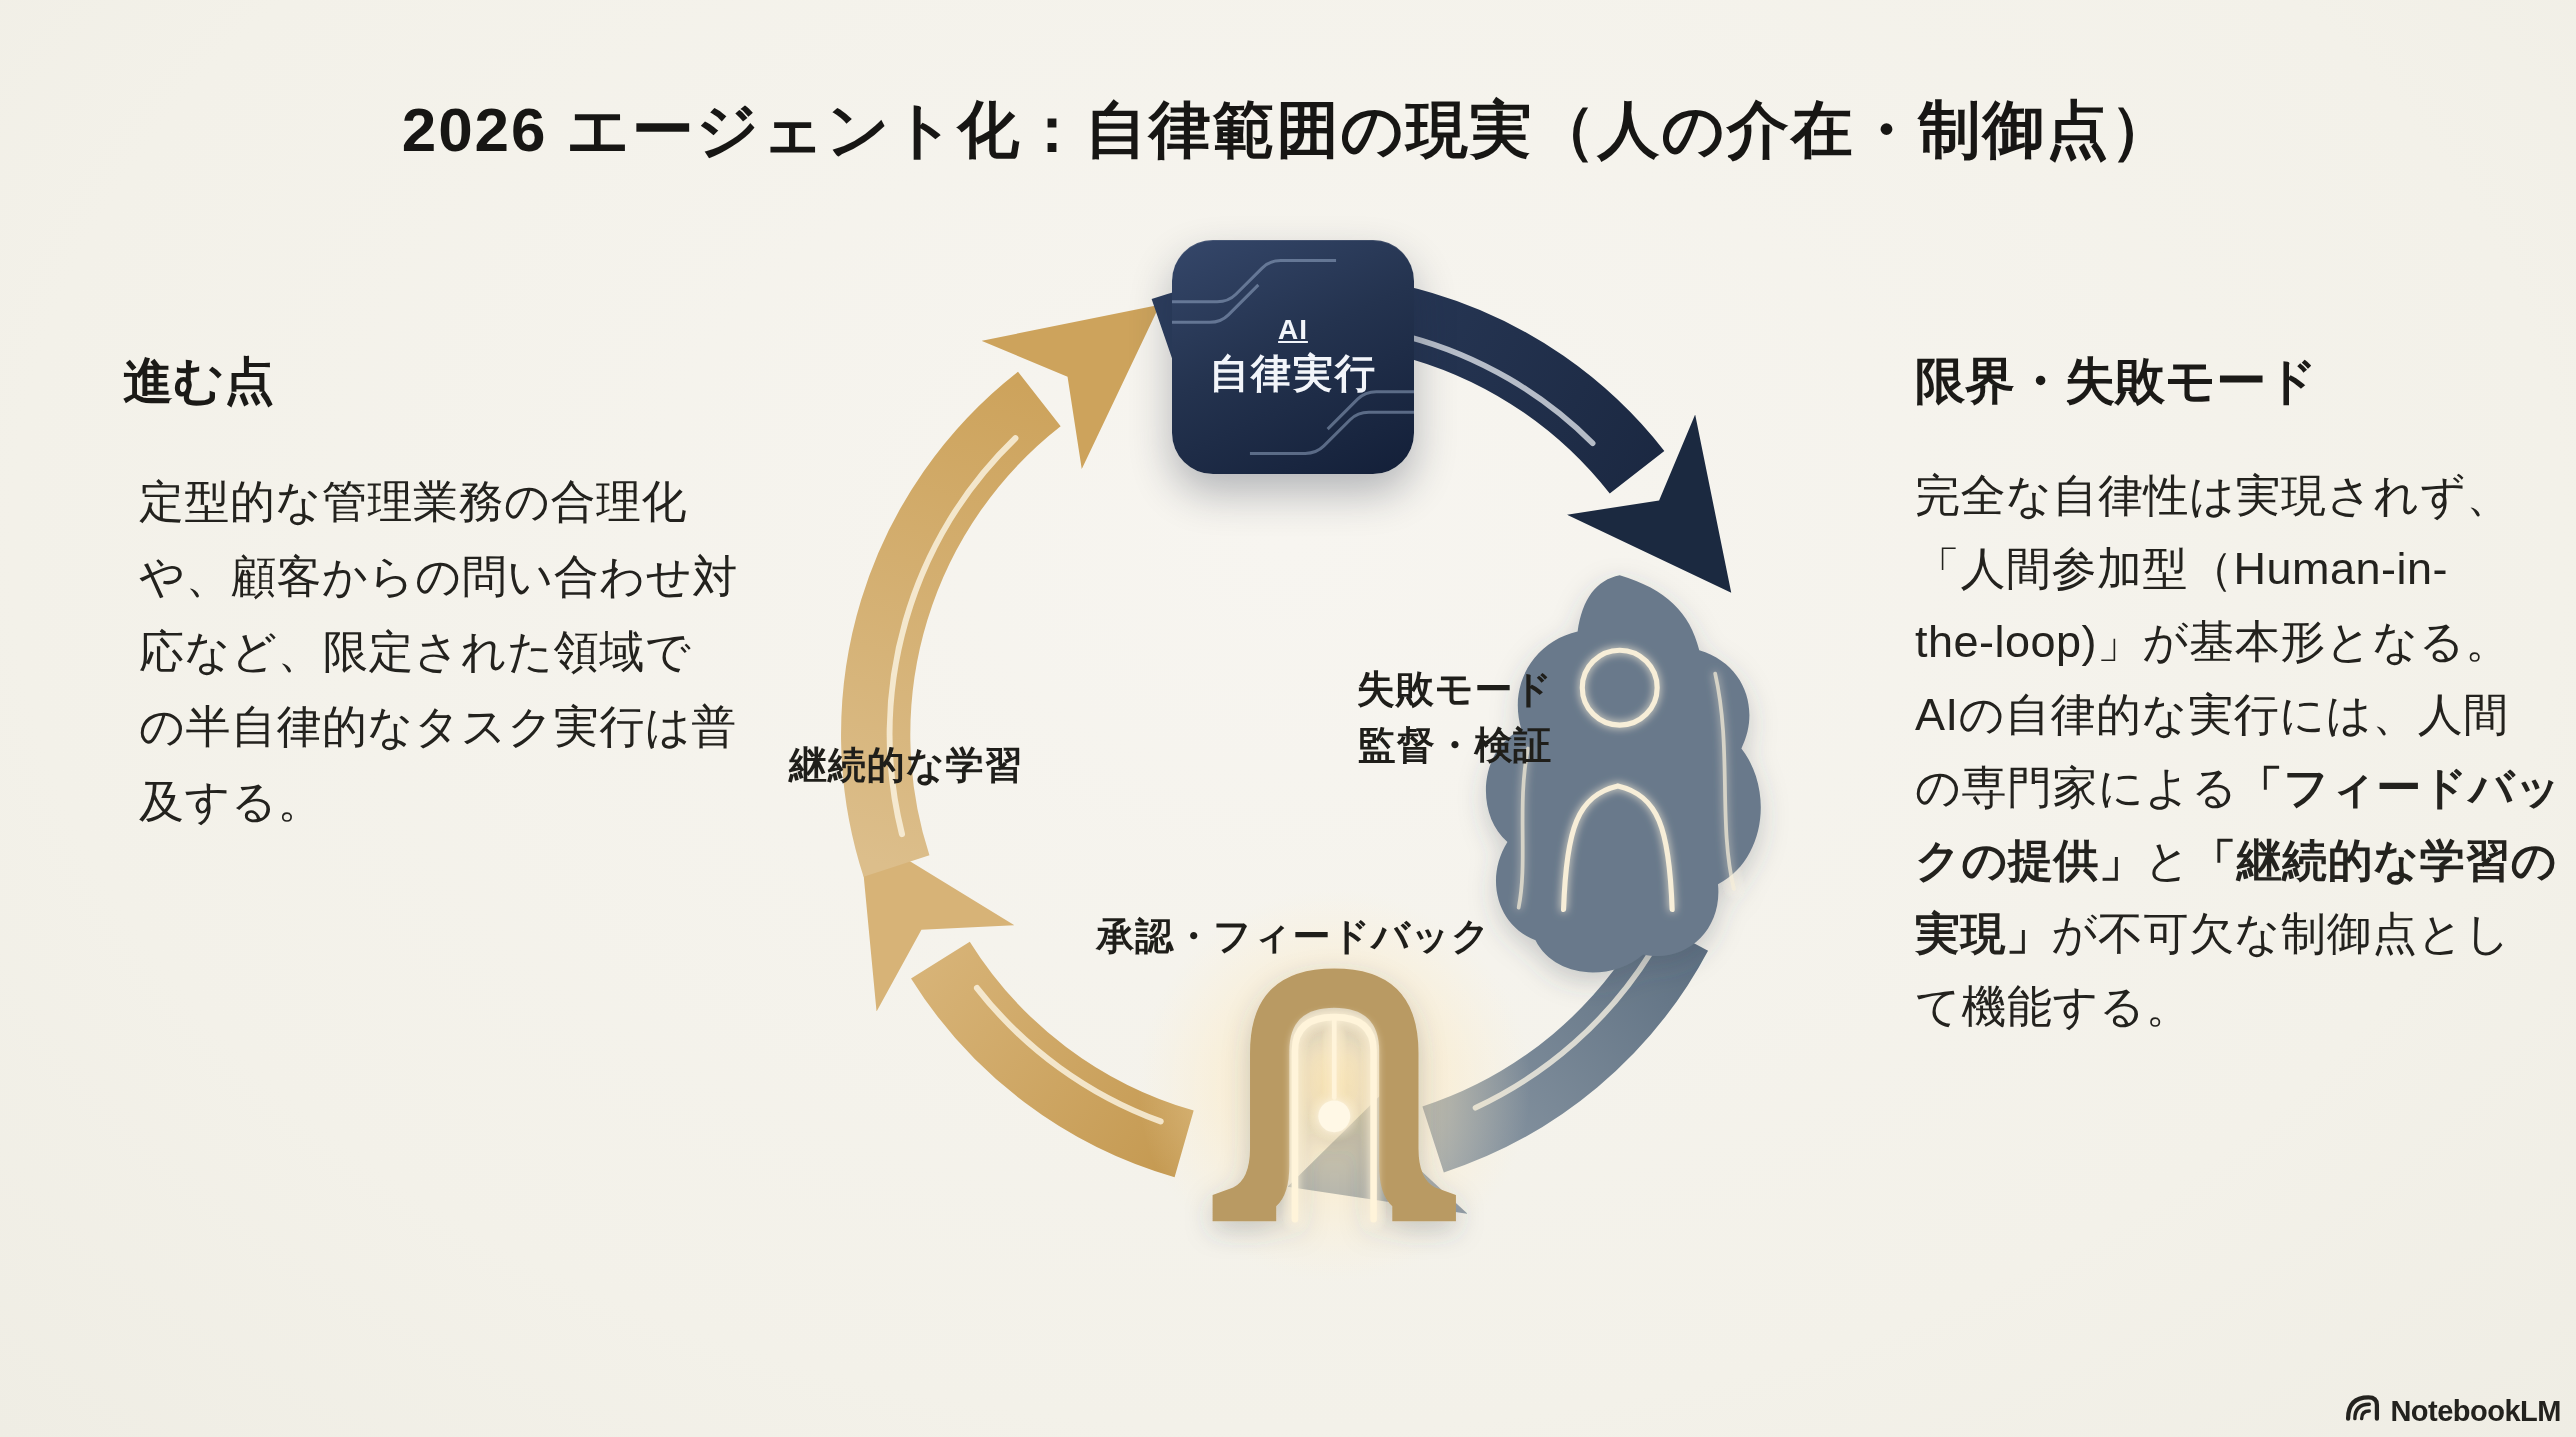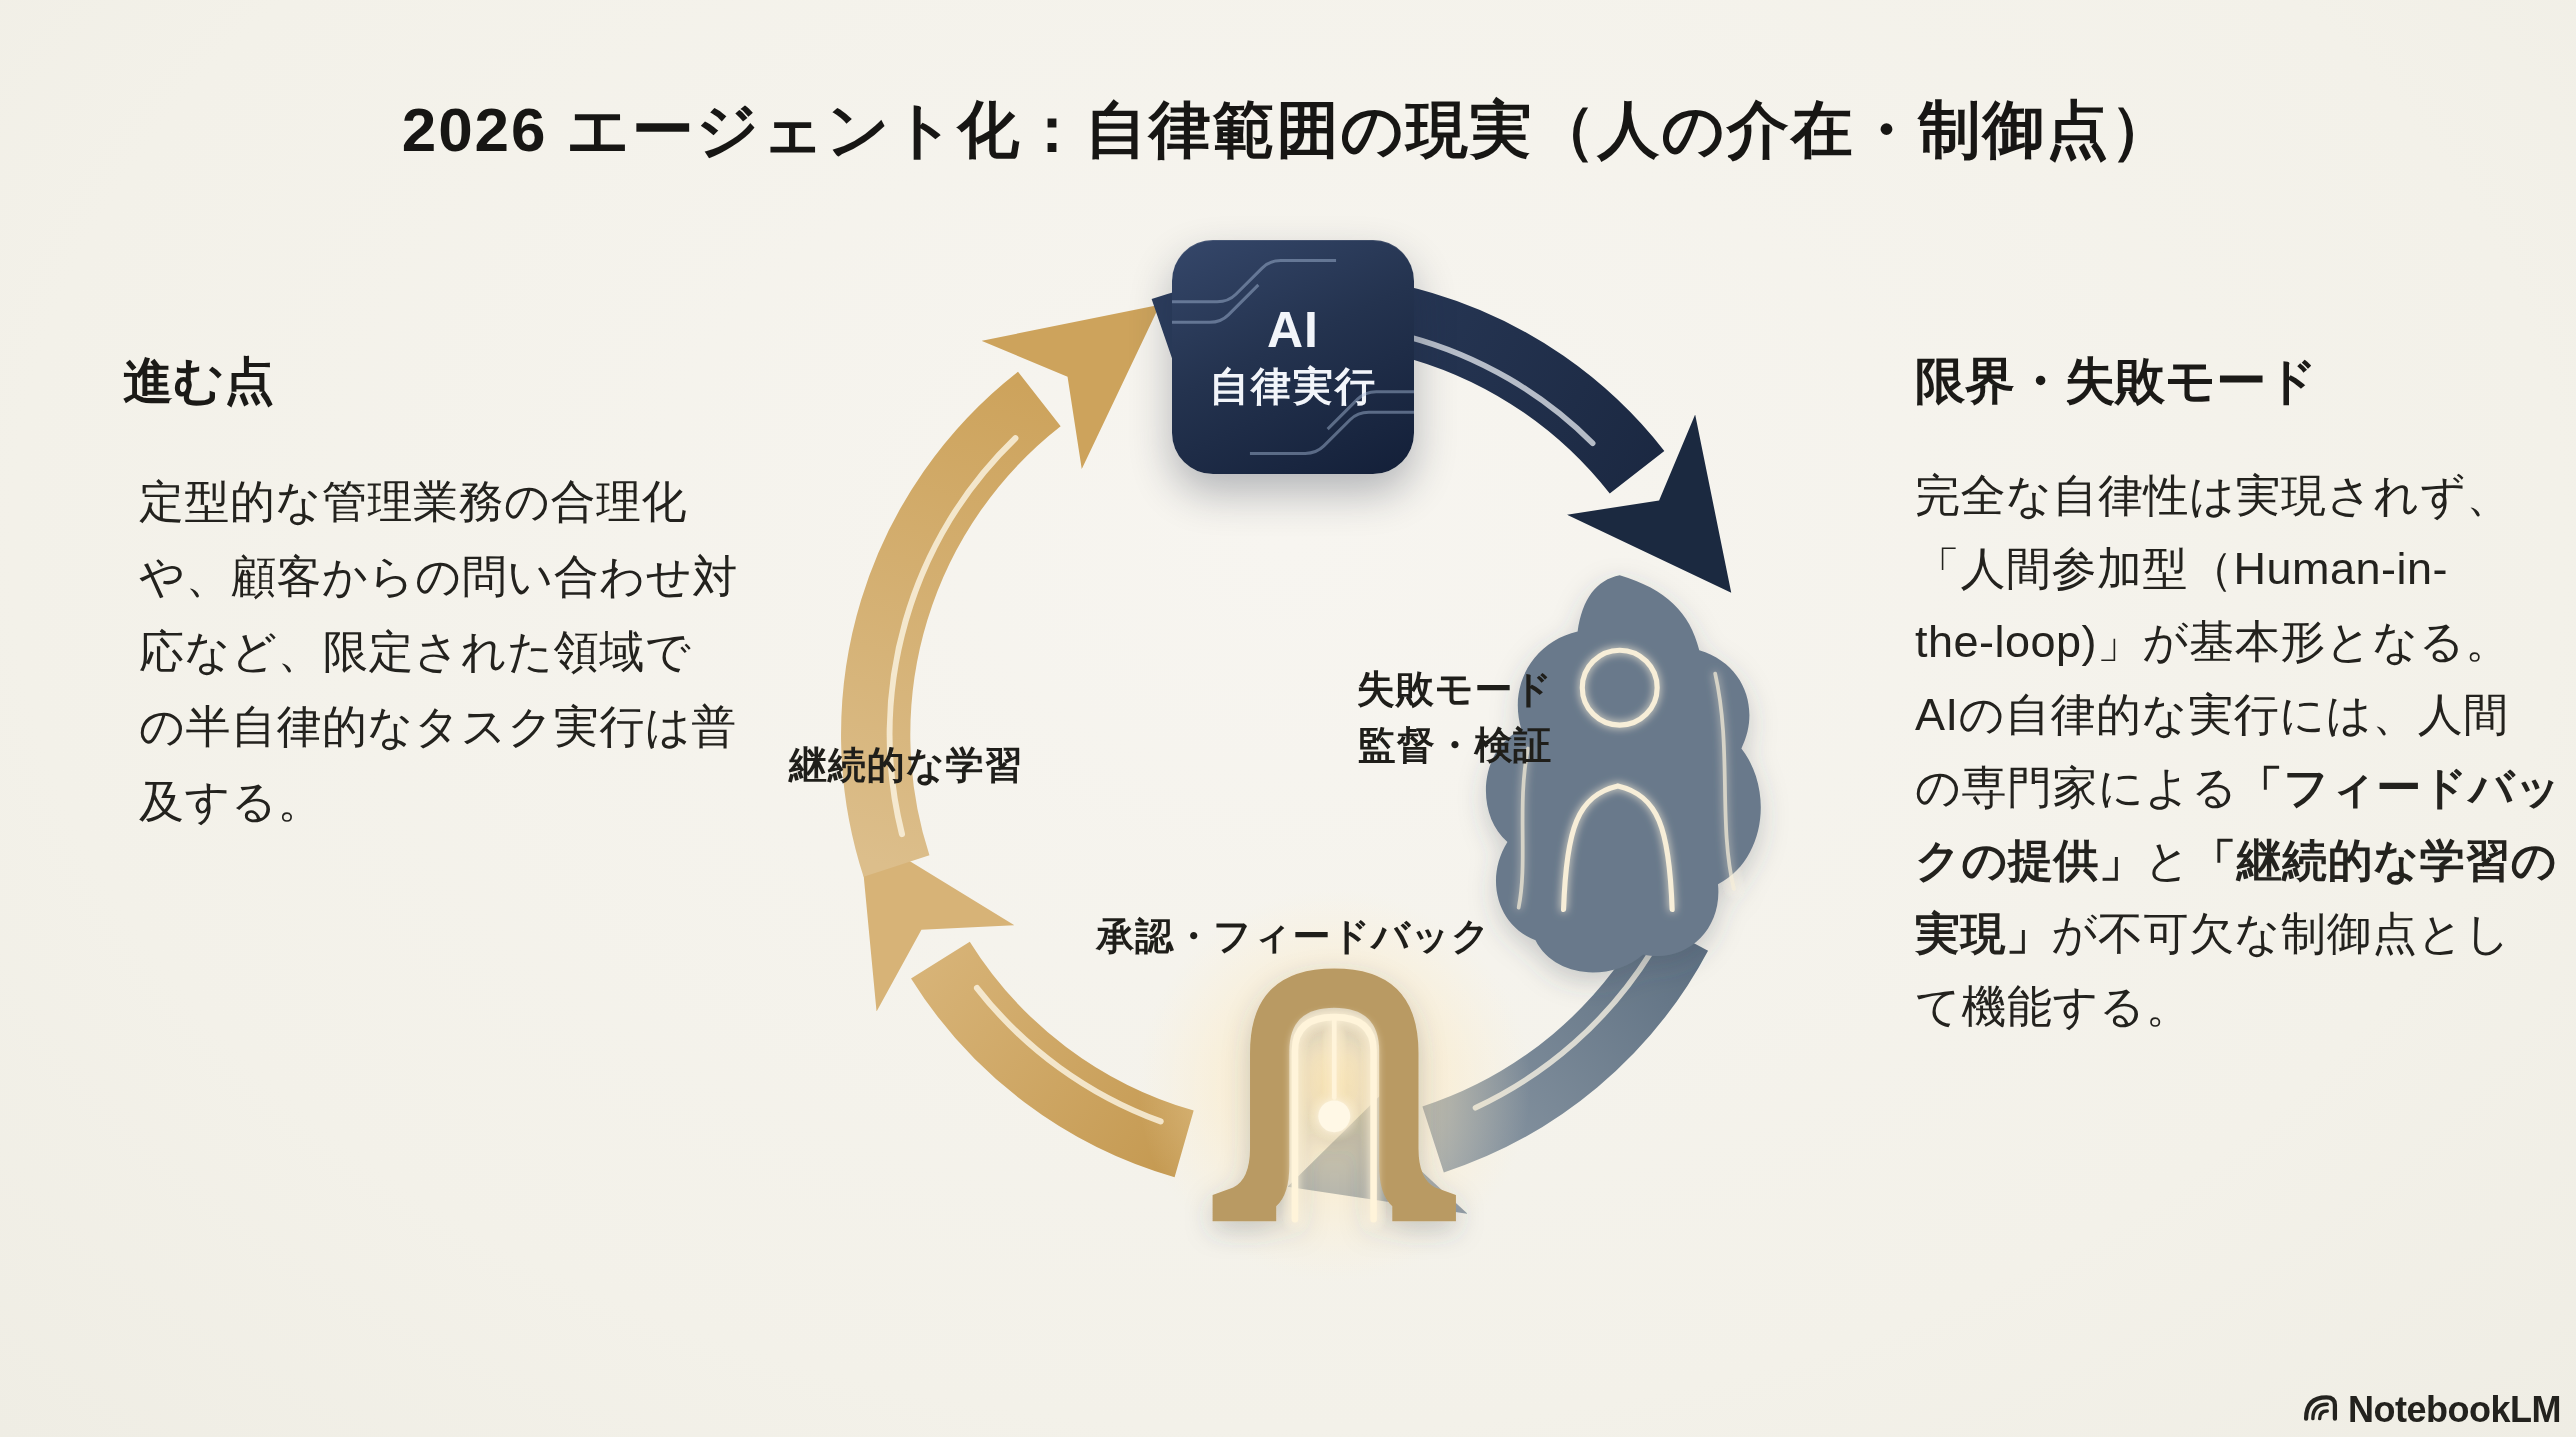--- a/index.html
+++ b/index.html
@@ -25,36 +25,36 @@
   .right-body{left:1915px;top:459px;width:665px;line-height:73px;}
   .right-body b{font-weight:700;}
   .diagram-svg{left:768px;top:215px;width:1067px;height:1067px;}
   .ai-box{
     left:1172px;top:240px;width:242px;height:234px;border-radius:41px;
     background:linear-gradient(155deg,#35476a 0%,#24334f 45%,#131f38 100%);
     box-shadow:0 19px 42px rgba(25,35,58,0.30), inset 0 0.9px 0 rgba(255,255,255,0.10);
     display:flex;flex-direction:column;align-items:center;justify-content:center;
     color:#f2f5fa;text-align:center;
   }
-  .ai-box .l1{font-size:50px;font-weight:700;letter-spacing:0.9px;}
+  .ai-box .l1{font-size:28px;font-weight:700;letter-spacing:0.9px;text-decoration:underline;}
   .ai-box .l2{font-size:40px;font-weight:700;margin-top:0;letter-spacing:1.9px;}
   .circuit{position:absolute;left:0;top:0;width:100%;height:100%;border-radius:41px;overflow:hidden;}
   .diagram-label{
     font-weight:700;color:#1f1e1a;white-space:pre-line;text-align:center;
     font-size:38px;line-height:56px;letter-spacing:0.9px;
   }
   .label-supervision{left:1296px;top:661px;width:318px;}
   .label-approval{left:1050px;top:908px;width:487px;}
   .label-learning{left:789px;top:704px;width:309px;white-space:nowrap;text-align:left;margin-top:33px;}
   .footer{left:139px;top:1284px;width:2340px;font-size:26px;line-height:43px;color:#3a3833;}
   .cite-prefix{color:#a19d92;}
   .cite-body{color:#3a3833;}
   .brand{
-    right:15px;top:1389px;display:flex;align-items:flex-start;gap:8.4px;
-    font-size:36px;font-weight:700;color:#23221e;letter-spacing:-0.5px;
+    right:15px;top:1389px;display:flex;align-items:flex-end;gap:8.4px;
+    font-size:29px;font-weight:700;color:#23221e;letter-spacing:-0.5px;
   }
 </style>
 </head>
 <body>
 
 <div class="abs title">2026 エージェント化：自律範囲の現実（人の介在・制御点）</div>
 
 <div class="abs section-heading left-heading">進む点</div>
 <div class="abs body-text left-body">定型的な管理業務の合理化
 や、顧客からの問い合わせ対

